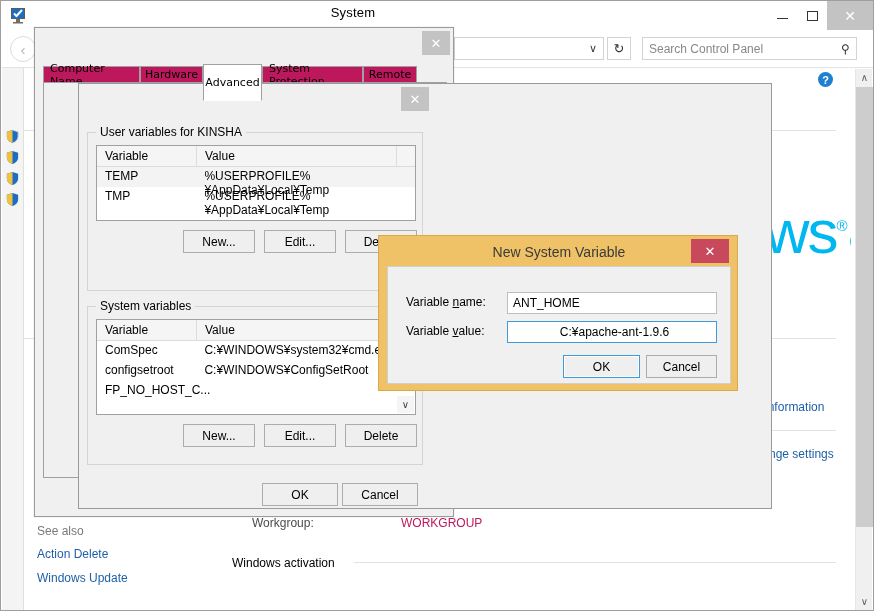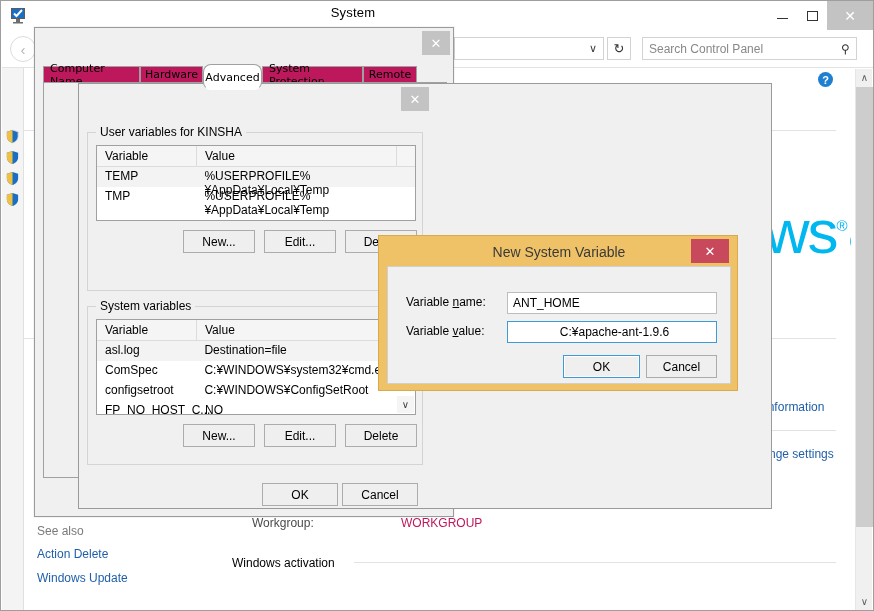--- a/index.html
+++ b/index.html
@@ -200,22 +200,22 @@
   }
   .tab {
     position: absolute; top: 2px; height: 17px;
     background: #be185d; border: 1px solid #a0a0a0;
     font-size: 11px; color: #000;
     display: flex; align-items: center; justify-content: center;
     padding: 0 6px;
     font-family: "DejaVu Sans", sans-serif;
   }
   .tab.active {
-    top: 0; height: 26px; background: #ffffff;
-    border-bottom: 1px solid #ffffff; z-index: 3; border-radius: 8px;
+    top: 0; height: 37px; background: #ffffff;
+    border-bottom: 1px solid #ffffff; z-index: 3;
   }
   .tabpage {
     position: absolute; left: 8px; top: 54px;
     width: 404px; height: 396px;
     background: #f0f0f0; border: 1px solid #a0a0a0;
   }
   .sp-buttons { position: absolute; left: 0; top: 455px; width: 420px; }
   .btn {
     display: inline-flex; align-items: center; justify-content: center;
     height: 23px; background: #efefef;
@@ -492,35 +492,30 @@
       </div>
 
       <div class="groupbox" style="left:8px; top:222px; width:336px; height:159px;">
         <div class="gb-legend">System variables</div>
 
         <div class="listview" style="left:8px; top:12px; width:320px; height:96px;">
           <div class="lv-head">
             <div style="width:100px;">Variable</div>
             <div style="width:200px;">Value</div>
           </div>
-          <div class="lv-row sel">
-            <div style="width:100px;">asl.log</div>
-            <div style="width:220px;">Destination=file</div>
-          </div>
           <div class="lv-row">
             <div style="width:100px;">ComSpec</div>
             <div style="width:220px;">C:¥WINDOWS¥system32¥cmd.exe</div>
           </div>
           <div class="lv-row">
             <div style="width:100px;">configsetroot</div>
             <div style="width:220px;">C:¥WINDOWS¥ConfigSetRoot</div>
           </div>
           <div class="lv-row">
             <div style="width:100px;">FP_NO_HOST_C...</div>
-            <div style="width:220px;">NO</div>
           </div>
           <div class="lv-scrolldn">∨</div>
         </div>
 
         <div class="btn" style="position:absolute; left:95px;  top:117px; width:72px;">New...</div>
         <div class="btn" style="position:absolute; left:176px; top:117px; width:72px;">Edit...</div>
         <div class="btn" style="position:absolute; left:257px; top:117px; width:72px;">Delete</div>
       </div>
 
       <div class="btn" style="position:absolute; left:183px; top:399px; width:76px;">OK</div>

